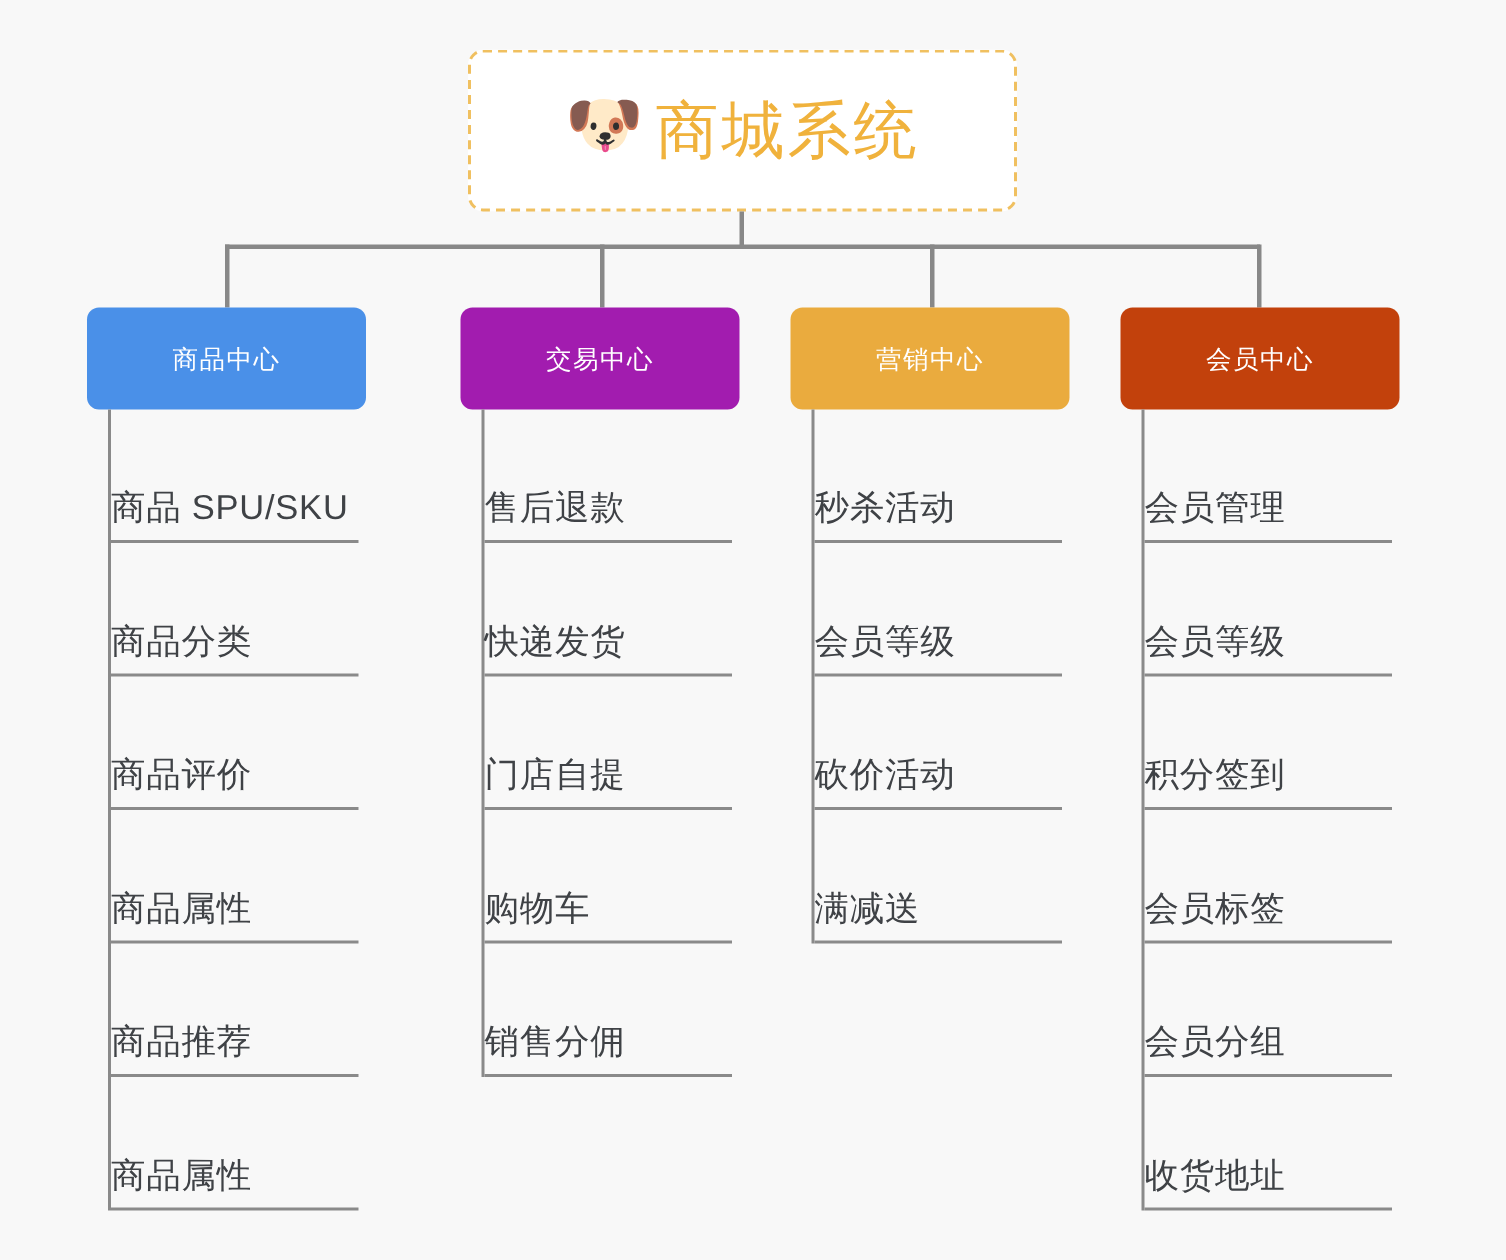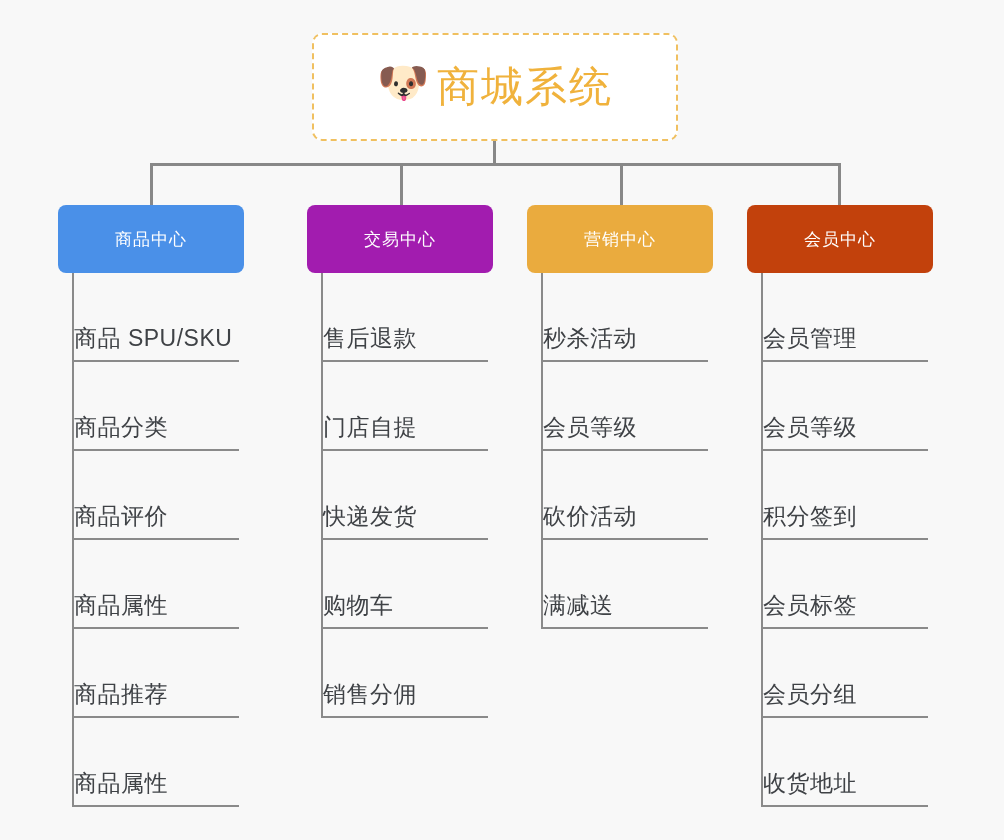--- a/index.html
+++ b/index.html
@@ -163,24 +163,24 @@
 
   <div class="column col-1">
     <div class="cat-header" style="background: #a21caf;">
       <span>交易中心</span>
     </div>
     <div class="leaf-list">
       <div class="leaf-item">
         <span class="leaf-label">售后退款</span>
       </div>
       <div class="leaf-item">
+        <span class="leaf-label">快递发货</span>
+      </div>
+      <div class="leaf-item">
         <span class="leaf-label">门店自提</span>
-      </div>
-      <div class="leaf-item">
-        <span class="leaf-label">快递发货</span>
       </div>
       <div class="leaf-item">
         <span class="leaf-label">购物车</span>
       </div>
       <div class="leaf-item">
         <span class="leaf-label">销售分佣</span>
       </div>
     </div>
   </div>
 

